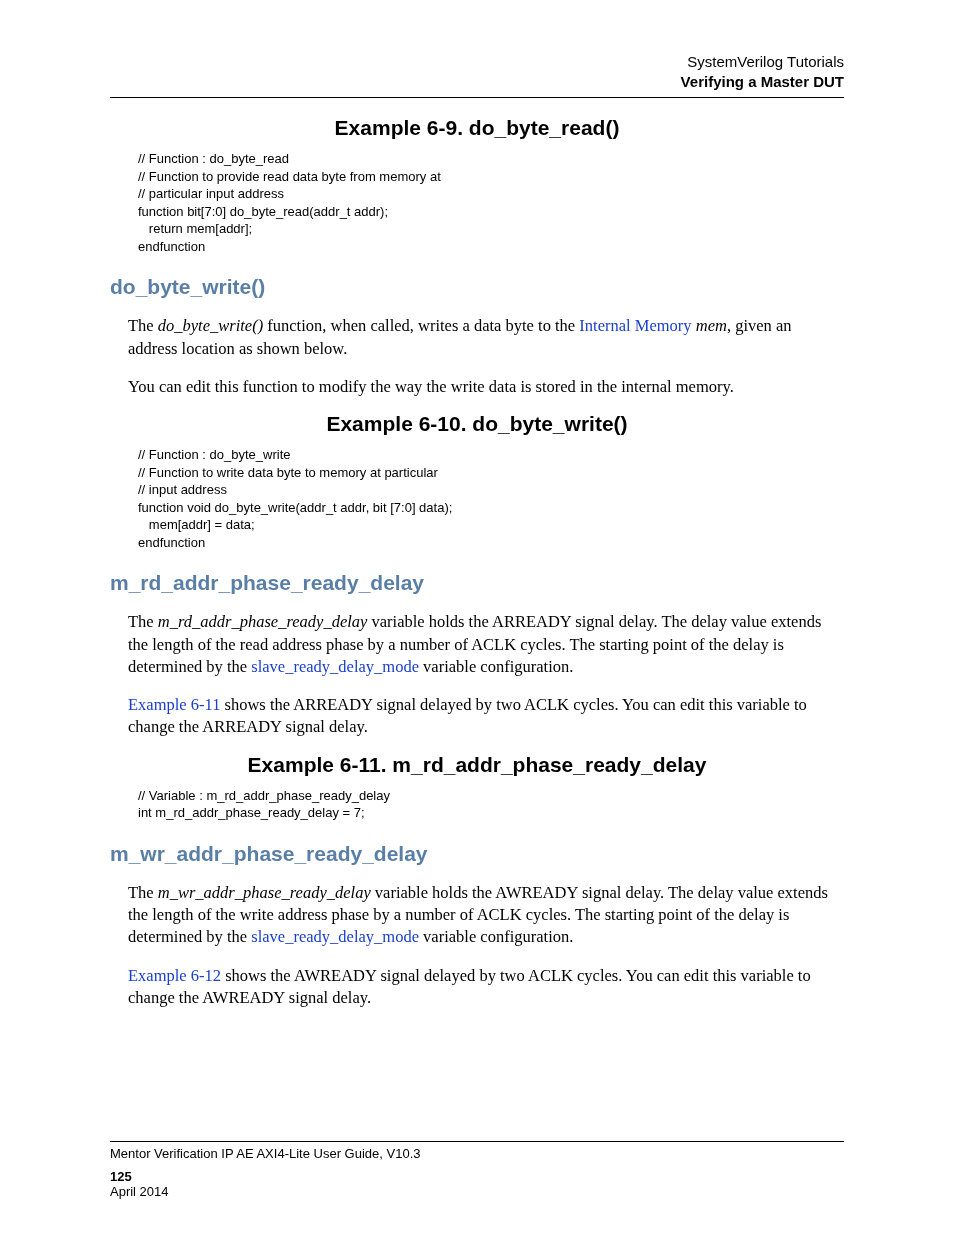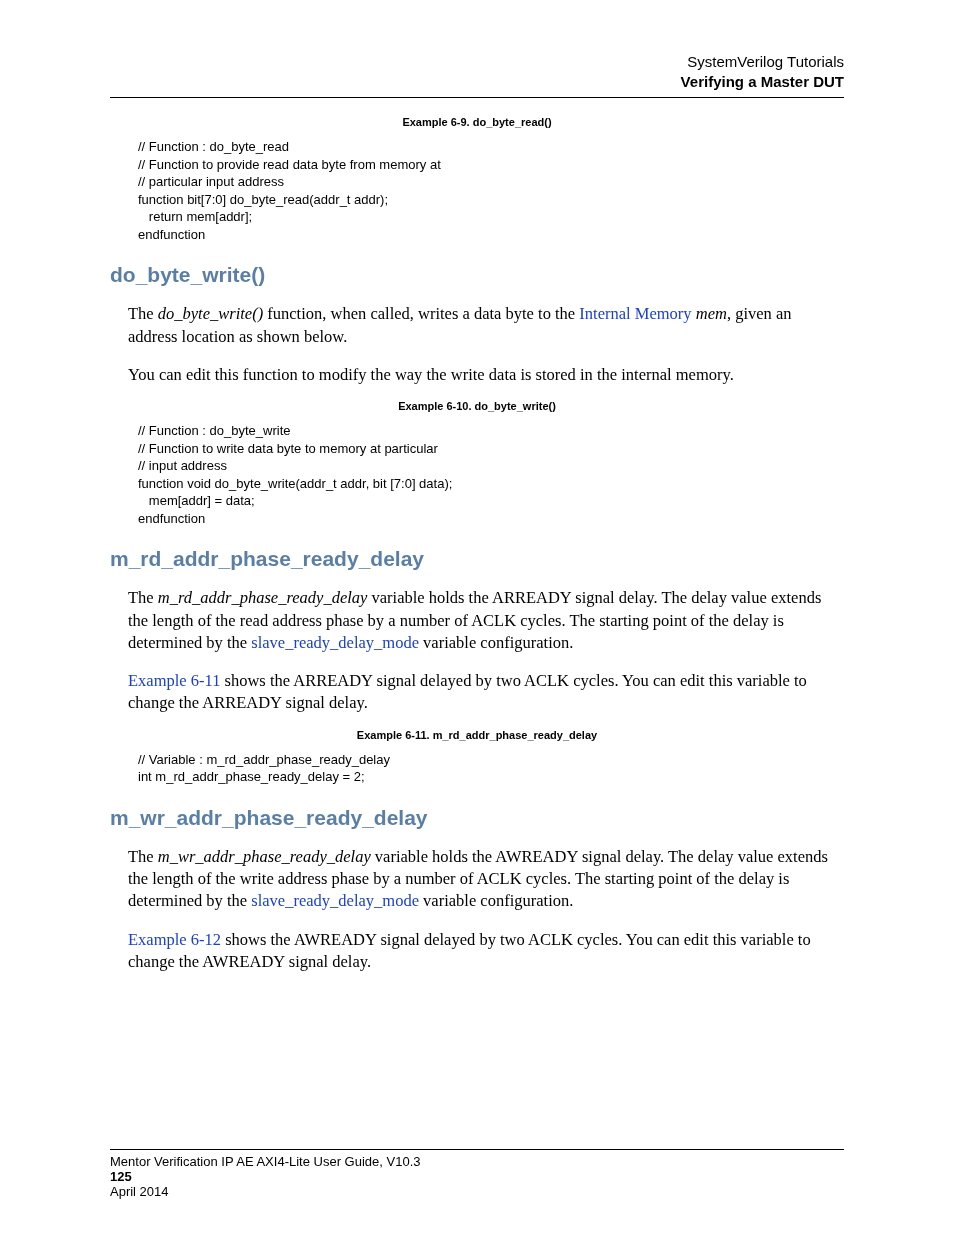--- a/index.html
+++ b/index.html
@@ -33,21 +33,21 @@
   }
   hr.footer-rule {
     border: none;
     border-top: 1px solid #000;
     margin: 0 0 4px 0;
   }
   .example-title {
     text-align: center;
     font-family: Arial, Helvetica, sans-serif;
     font-weight: bold;
-    font-size: 11px;
+    font-size: 21px;
     margin: 14px 0 10px 0;
   }
   pre.code {
     font-family: Liberation Sans, sans-serif;
     font-size: 13px;
     line-height: 1.35;
     margin: 8px 0 14px 28px;
     white-space: pre;
   }
   h2.section-heading {
@@ -71,21 +71,21 @@
     left: 110px;
     right: 110px;
     font-family: Arial, Helvetica, sans-serif;
     font-size: 13px;
   }
   .footer-row {
     display: flex;
     justify-content: space-between;
     flex-direction: column;
   }
-  .footer .pnum { font-weight: bold; }
+  .footer .pnum { font-weight: bold; margin-top: 8px; }
 </style>
 </head>
 <body>
 
 <div class="page">
 
   <div class="header-right">
     <div>SystemVerilog Tutorials</div>
     <div class="line2">Verifying a Master DUT</div>
   </div>
@@ -116,21 +116,21 @@
   <h2 class="section-heading">m_rd_addr_phase_ready_delay</h2>
   <p class="body">
     <span>The </span><span class="italic">m_rd_addr_phase_ready_delay</span><span> variable holds the ARREADY signal delay. The delay value extends the length of the read address phase by a number of ACLK cycles. The starting point of the delay is determined by the </span><span class="link-italic">slave_ready_delay_mode</span><span> variable configuration.</span>
   </p>
   <p class="body">
     <span class="link">Example 6-11</span><span> shows the ARREADY signal delayed by two ACLK cycles. You can edit this variable to change the ARREADY signal delay.</span>
   </p>
 
   <div class="example-title">Example 6-11. m_rd_addr_phase_ready_delay</div>
   <pre class="code">// Variable : m_rd_addr_phase_ready_delay
-int m_rd_addr_phase_ready_delay = 2;</pre>
+int m_rd_addr_phase_ready_delay = 7;</pre>
 
   <h2 class="section-heading">m_wr_addr_phase_ready_delay</h2>
   <p class="body">
     <span>The </span><span class="italic">m_wr_addr_phase_ready_delay</span><span> variable holds the AWREADY signal delay. The delay value extends the length of the write address phase by a number of ACLK cycles. The starting point of the delay is determined by the </span><span class="link-italic">slave_ready_delay_mode</span><span> variable configuration.</span>
   </p>
   <p class="body">
     <span class="link">Example 6-12</span><span> shows the AWREADY signal delayed by two ACLK cycles. You can edit this variable to change the AWREADY signal delay.</span>
   </p>
 
   <div class="footer">

